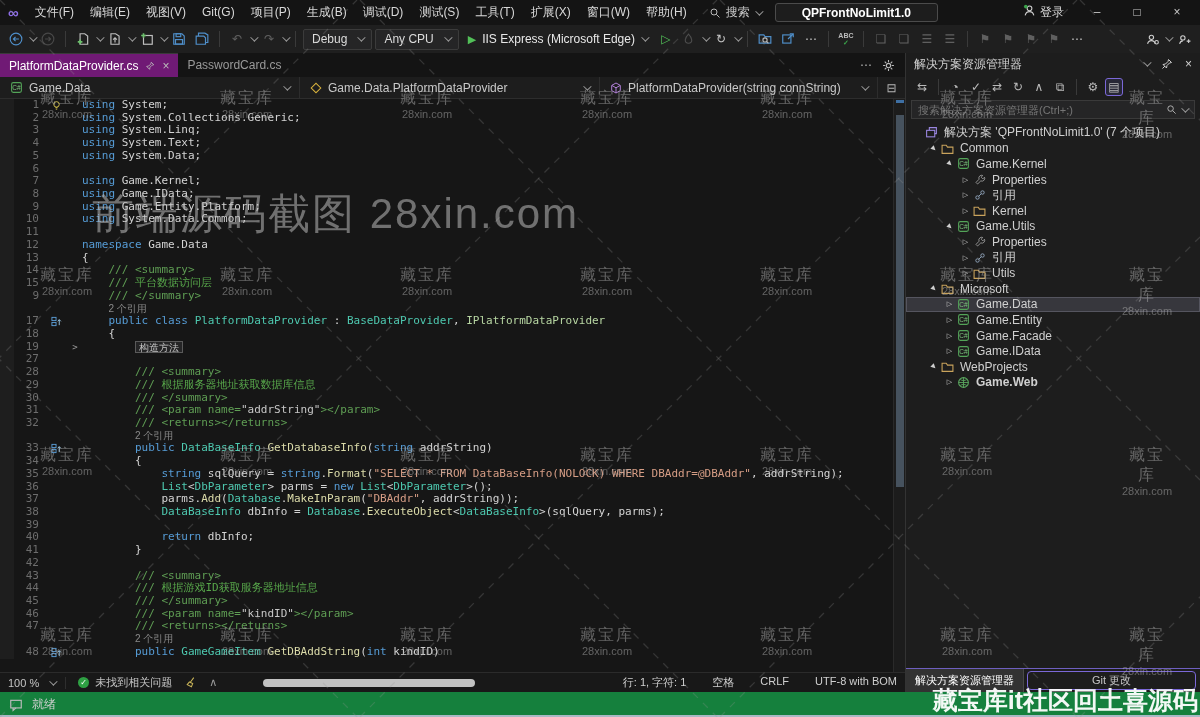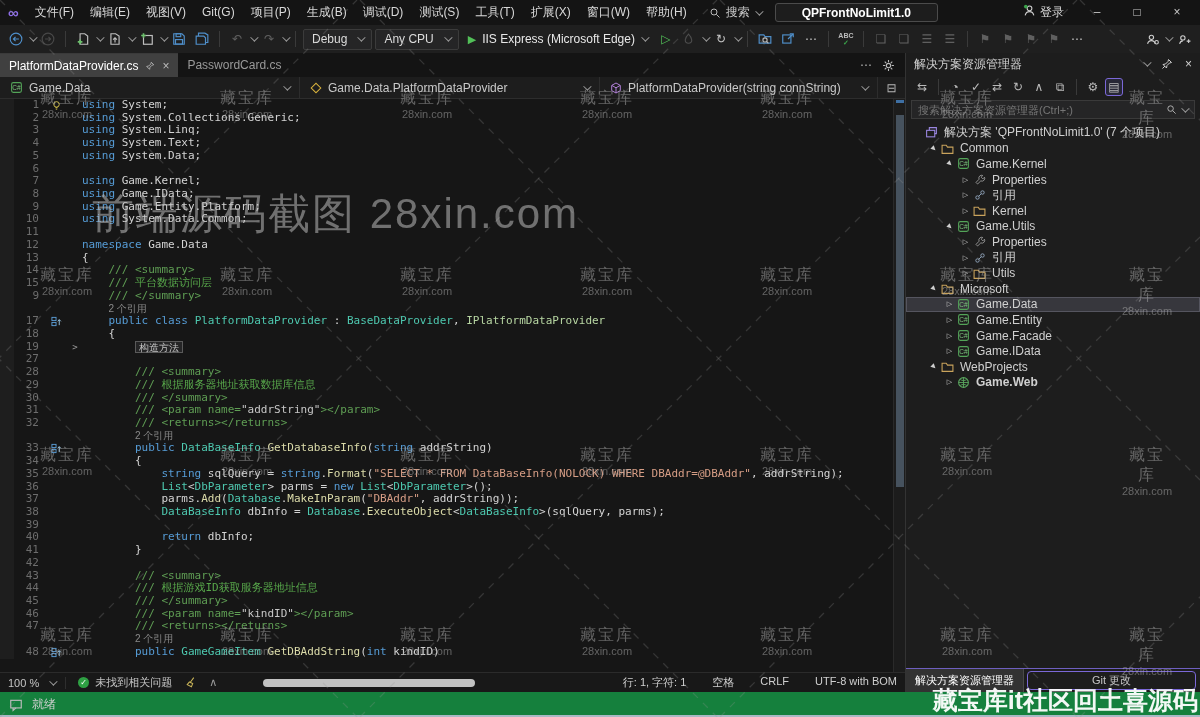--- a/index.html
+++ b/index.html
@@ -37,21 +37,21 @@
   .play-outline { color:#52c058; font-size:12px; }
   .glyph { font-size:12px; }
 
   
   .workspace { display:flex; height:639px; }
   .editor-col { width:905px; display:flex; flex-direction:column; }
 
   .tabbar { height:24px; background:#141414; display:flex; align-items:stretch;
     font-size:12px; }
   .ftab { display:flex; align-items:center; gap:7px; padding:0 9px; color:#9a9a9a; }
-  .ftab.active { background:#404040; color:#ffffff; border-top:1px solid #3a3a3a; }
+  .ftab.active { background:#701a75; color:#ffffff; border-top:1px solid #3a3a3a; }
   .ftab .x { color:#bbb; font-size:12px; }
   .tabbar-right { margin-left:auto; display:flex; align-items:center; gap:10px;
     padding-right:10px; color:#b5b5b5; }
 
   .breadcrumb { height:22px; background:#1d1d1d; border-bottom:1px solid #2d2d2d;
     display:flex; font-size:12px; color:#c9c9c9; }
   .crumb { display:flex; align-items:center; gap:6px; padding:0 10px;
     border-right:1px solid #2d2d2d; }
   .crumb .chev { margin-left:auto; }
   .crumb.c0 { width:300px; } .crumb.c1 { width:300px; } .crumb.c2 { width:278px; }

